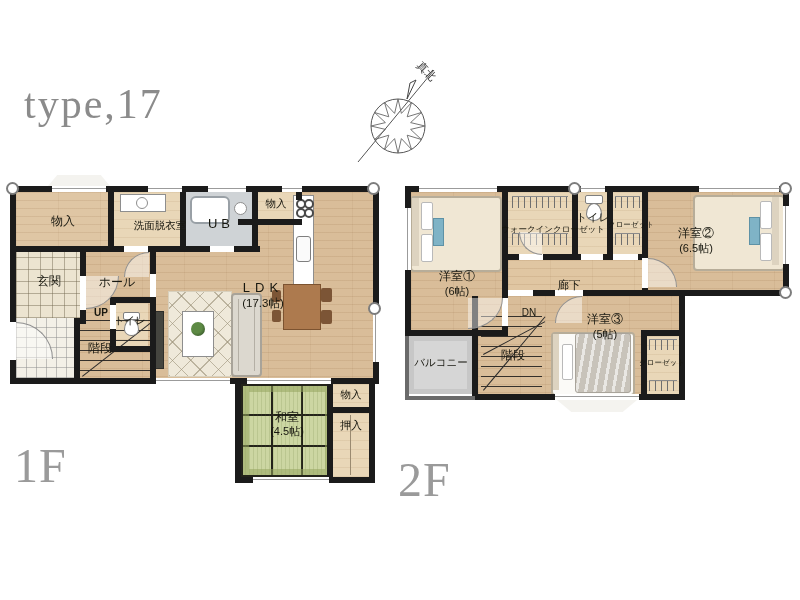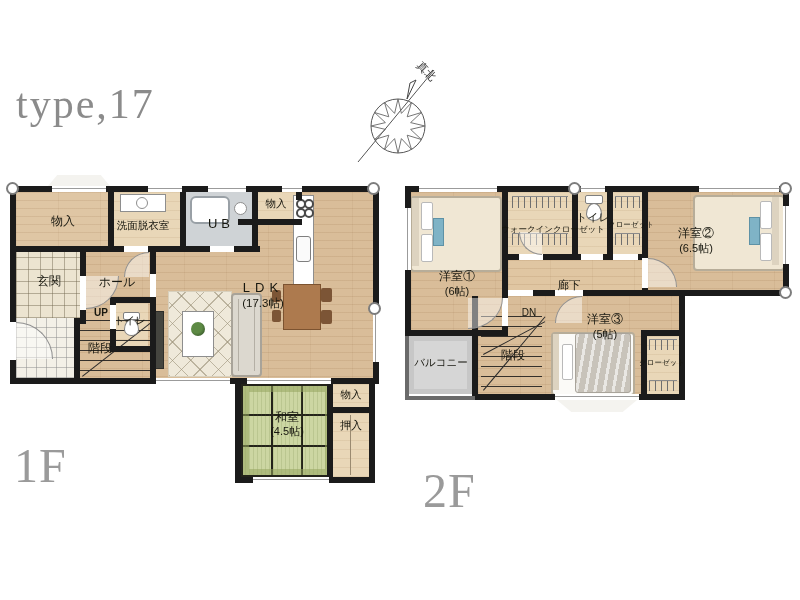--- a/index.html
+++ b/index.html
@@ -79,21 +79,21 @@
     background-image:repeating-linear-gradient(100deg,rgba(255,255,255,.6) 0 3px,transparent 3px 9px);
     border:1px solid #a9a49b;border-radius:3px;}
   .ticksh{position:absolute;z-index:20;
     background-image:repeating-linear-gradient(90deg,#6f6f6f 0 1px,transparent 1px 6px);
     border-top:1px solid #8a8a8a;}
   .seam{position:absolute;z-index:22;background:#9a8a70;}
 </style>
 </head>
 <body>
 
-<div class="title"><br><span style="">type,17</span></div>
+<div class="title"><br><span style="margin-left:8px;">type,17</span></div>
 
 <svg class="abs" style="left:350px;top:50px;z-index:5;" width="98" height="118" viewBox="0 0 98 118">
   <line x1="8" y1="112" x2="84" y2="20" stroke="#555" stroke-width="1"></line>
   <circle cx="48" cy="76" r="27" fill="none" stroke="#555" stroke-width="1"></circle>
   <polygon fill="none" stroke="#666" stroke-width="0.9" points="75,76 60.6,79.4 71.4,89.5 57.2,85.2 61.5,99.4 51.4,88.6 48,103 44.6,88.6 34.5,99.4 38.8,85.2 24.6,89.5 35.4,79.4 21,76 35.4,72.6 24.6,62.5 38.8,66.8 34.5,52.6 44.6,63.4 48,49 51.4,63.4 61.5,52.6 57.2,66.8 71.4,62.5 60.6,72.6"></polygon>
   <polygon points="57,49 66,30 60,33" fill="none" stroke="#444" stroke-width="1"></polygon>
   <text x="66" y="16" transform="rotate(45 66 16)" font-size="11" fill="#333" font-family="Liberation Sans, sans-serif">真北</text>
 </svg>
 
 <div class="plan" style="left:10px;top:186px;width:369px;height:297px;">
@@ -186,21 +186,21 @@
   <div class="arc" style="left:114px;top:66px;width:24px;height:24px;border-right:none;border-bottom:none;border-top-left-radius:100%;"></div>
   <div class="gap" style="left:200px;top:60px;width:24px;height:6px;"></div>
   <div class="gap" style="left:140px;top:88px;width:6px;height:23px;"></div>
   <div class="gap" style="left:100px;top:119px;width:6px;height:24px;"></div>
 
   <div class="post" style="left:-4px;top:-4px;"></div>
   <div class="post" style="left:357px;top:-4px;"></div>
   <div class="post" style="left:358px;top:116px;"></div>
 
   <div class="lbl" style="left:22px;top:28px;width:62px;">物入</div>
-  <div class="lbl" style="left:96px;top:33px;width:74px;font-size:10.5px;">洗面脱衣室</div>
+  <div class="lbl" style="left:113px;top:33px;width:74px;font-size:10.5px;">洗面脱衣室</div>
   <div class="lbl" style="left:184px;top:30px;width:54px;letter-spacing:4px;font-size:13px;">UB</div>
   <div class="lbl" style="left:238px;top:11px;width:56px;font-size:10.5px;">物入</div>
   <div class="lbl" style="left:10px;top:88px;width:58px;">玄関</div>
   <div class="lbl" style="left:76px;top:89px;width:62px;">ホール</div>
   <div class="lbl" style="left:76px;top:120px;width:30px;font-size:10px;font-weight:bold;">UP</div>
   <div class="lbl" style="left:98px;top:128px;width:44px;font-size:10.5px;">トイレ</div>
   <div class="lbl" style="left:60px;top:155px;width:60px;">階段</div>
   <div class="lbl" style="left:198px;top:94px;width:110px;font-size:13px;letter-spacing:5px;">LDK</div>
   <div class="lbl" style="left:198px;top:110px;width:110px;font-size:11.5px;">(17.3帖)</div>
   <div class="lbl" style="left:230px;top:224px;width:94px;">和室</div>
@@ -306,13 +306,13 @@
   <div class="lbl" style="left:136px;top:92px;width:56px;font-size:11.5px;">廊下</div>
   <div class="lbl" style="left:108px;top:120px;width:32px;font-size:10px;font-weight:normal;">DN</div>
   <div class="lbl" style="left:78px;top:162px;width:60px;">階段</div>
   <div class="lbl" style="left:2px;top:170px;width:68px;font-size:10.5px;">バルコニー</div>
   <div class="lbl" style="left:160px;top:126px;width:80px;">洋室③</div>
   <div class="lbl" style="left:160px;top:141px;width:80px;font-size:11px;">(5帖)</div>
   <div class="lbl" style="left:234px;top:172px;width:46px;font-size:7.5px;overflow:hidden;">クローゼット</div>
 </div>
 
 <div class="floorlabel" style="left:14px;top:438px;">1F</div>
-<div class="floorlabel" style="left:398px;top:463px;margin-left:25px;">2F</div>
+<div class="floorlabel" style="left:398px;top:452px;">2F</div>
 
 </body></html>

